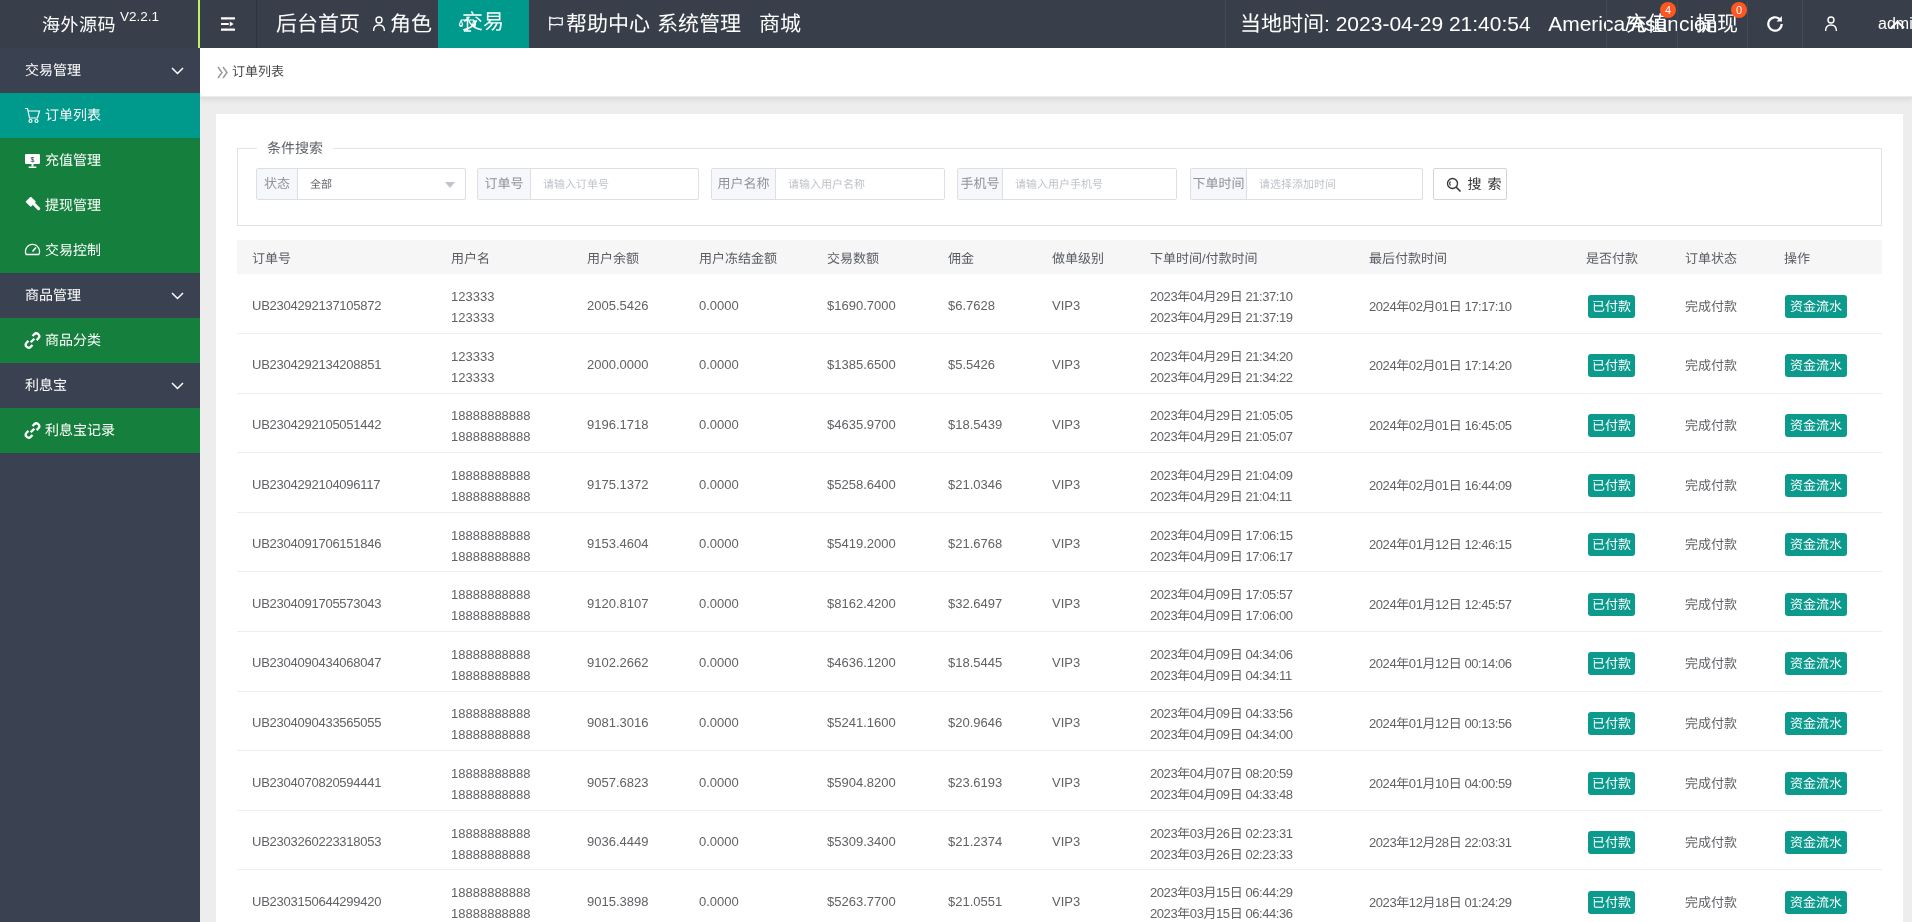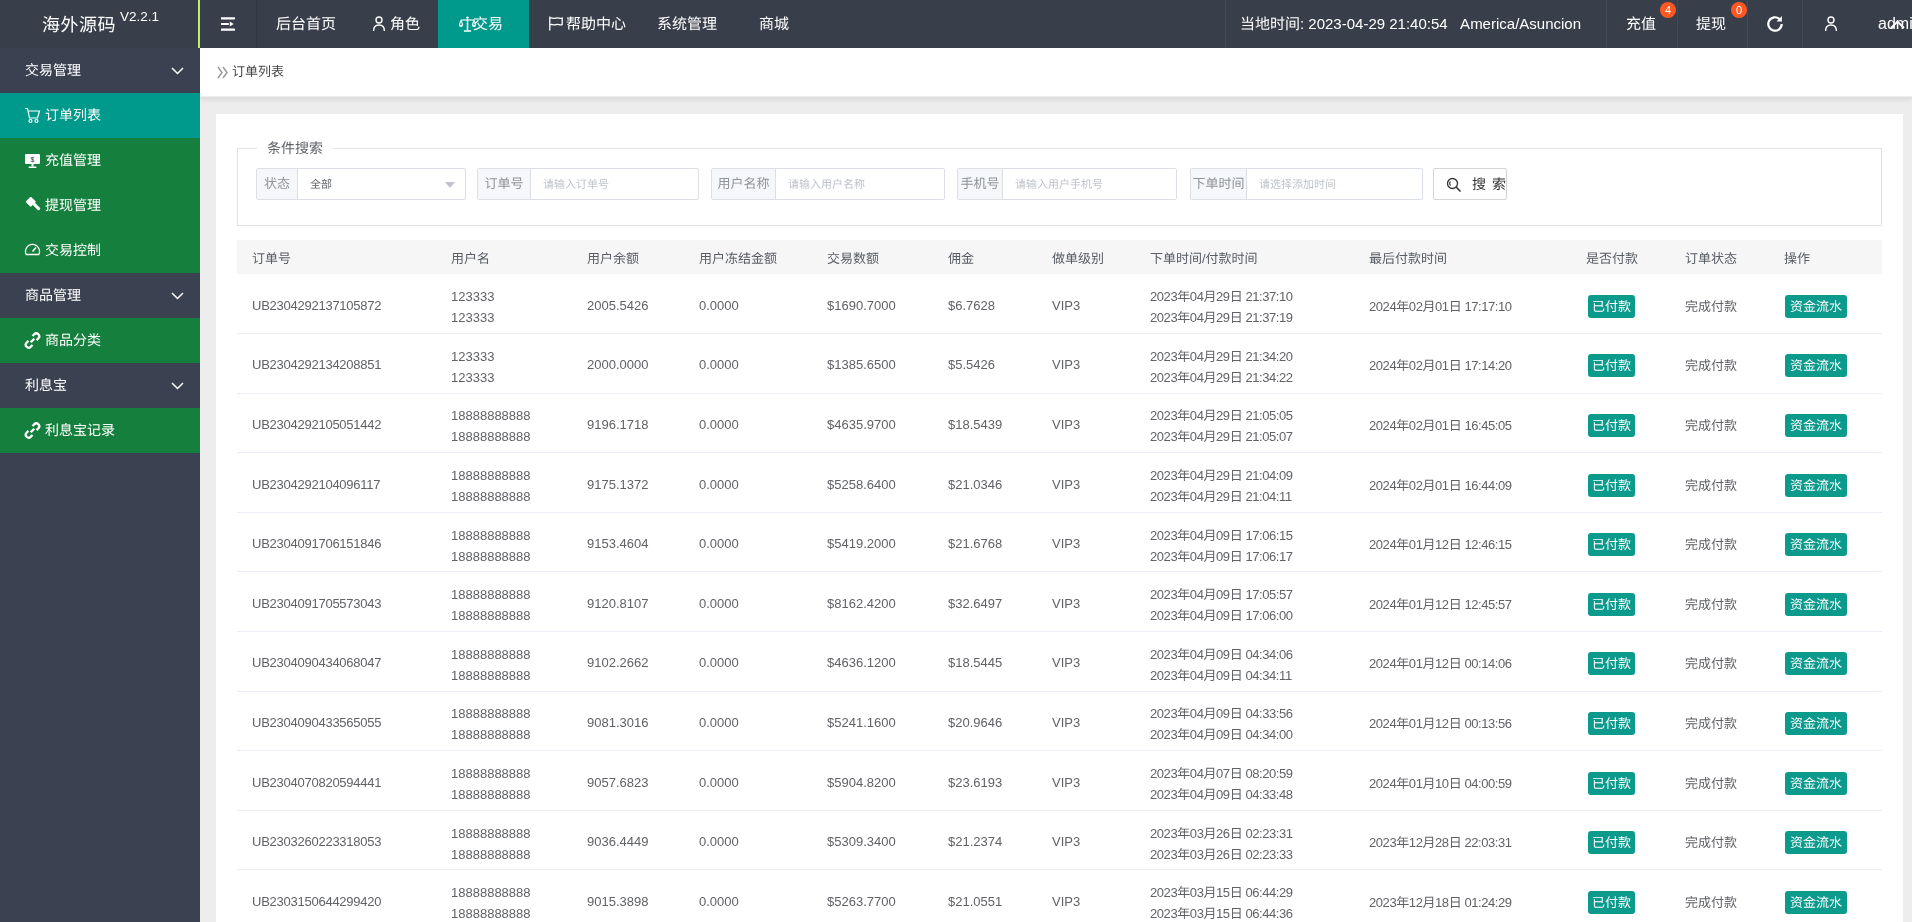--- a/index.html
+++ b/index.html
@@ -4,21 +4,21 @@
 <title>订单列表</title>
 <style>
 *{margin:0;padding:0;box-sizing:border-box;}
 html,body{width:1912px;height:922px;overflow:hidden;}
 body{font-family:"Liberation Sans",sans-serif;background:#ededed;position:relative;font-size:13px;color:#606266;}
 
 #topbar{position:absolute;left:0;top:0;width:1912px;height:48px;background:#393f4a;z-index:30;}
 #logo{position:absolute;left:0;top:0;width:200px;height:48px;background:#393f4a;border-right:2px solid #bef264;color:#fff;}
 #logo .t{position:absolute;left:42px;top:10px;font-size:18px;font-weight:500;letter-spacing:0.5px;}
 #logo .v{position:absolute;left:120px;top:9px;font-size:13.5px;font-weight:normal;}
-.navtxt{position:absolute;top:0;height:48px;line-height:48px;color:#fff;font-size:15px;}
+.navtxt{position:absolute;top:0;height:48px;line-height:48px;color:#fff;font-size:21px;}
 #hamb{position:absolute;left:221px;top:17px;width:14px;height:14px;}
 #sep1{position:absolute;left:256px;top:0;width:1px;height:48px;background:#303640;}
 .navactive{position:absolute;left:438px;top:0;width:91px;height:48px;background:#009a8d;}
 .ticon{position:absolute;top:15px;}
 
 .tsep{position:absolute;top:0;width:1px;height:48px;background:#434a56;}
 .badge{position:absolute;top:2px;height:16px;min-width:16px;border-radius:8px;background:#ff5722;color:#fff;font-size:11px;line-height:16px;text-align:center;padding:0 4px;}
 
 #sidebar{position:absolute;left:0;top:48px;width:200px;height:874px;background:#3a4150;z-index:20;}
 .sitem{position:relative;width:200px;height:45px;line-height:45px;color:#fff;font-size:14px;}
@@ -33,21 +33,21 @@
 
 #card{position:absolute;left:216px;top:114px;width:1687px;height:900px;background:#fff;}
 
 #fs{position:absolute;left:237px;top:148px;width:1645px;height:78px;border:1px solid #e2e2e2;}
 #fs .lg{position:absolute;left:19px;top:-9px;background:#fff;padding:0 10px;font-size:14px;line-height:17px;color:#5f6368;}
 .fgroup{position:absolute;top:168px;height:32px;border:1px solid #dcdfe6;border-radius:2px;background:#fff;display:flex;}
 .flabel{height:30px;line-height:30px;background:#f5f7fa;border-right:1px solid #dcdfe6;color:#909399;font-size:13px;text-align:center;flex:none;}
 .finput{height:30px;line-height:30px;color:#bfc3c9;font-size:11px;padding-left:12px;flex:1;white-space:nowrap;overflow:hidden;}
 .fval{color:#5f6368;}
 .caret{position:absolute;right:10px;top:13px;width:0;height:0;border-left:5.5px solid transparent;border-right:5.5px solid transparent;border-top:6.5px solid #c0c4cc;}
-#searchbtn{position:absolute;left:1433px;top:168px;width:74px;height:32px;border:1px solid #d5d5d5;border-radius:2px;background:#fff;color:#333;font-size:14px;line-height:30px;text-align:right;}
+#searchbtn{position:absolute;left:1433px;top:168px;width:74px;height:32px;border:1px solid #d5d5d5;border-radius:2px;background:#fff;color:#333;font-size:14px;line-height:30px;text-align:center;}
 
 #tbl{position:absolute;left:237px;top:240px;width:1645px;border-collapse:collapse;table-layout:fixed;}
 #tbl th{height:34px;background:#f6f6f7;color:#595d64;font-size:13px;font-weight:normal;text-align:left;padding-left:15px;white-space:nowrap;overflow:hidden;}
 #tbl td{height:59.6px;border-bottom:1px solid #ebeef5;color:#606266;font-size:13px;padding-left:15px;padding-top:3px;white-space:nowrap;overflow:hidden;}
 #tbl td .ml{position:relative;top:2px;}.dt{letter-spacing:-0.42px;}#tbl td:first-child{letter-spacing:-0.25px;}#tbl td .ml div{line-height:21px;}
 .pill{display:inline-block;background:#0b9a8c;color:#fff;border-radius:3px;font-size:13px;line-height:23px;padding:0 4px;position:relative;top:1px;margin-left:2px;}
 .opbtn{display:inline-block;background:#0b9a8c;color:#fff;border-radius:3px;font-size:13px;line-height:23px;padding:0 5px;position:relative;top:1px;margin-left:1px;}
 svg{display:block;}
 </style>
 </head>
@@ -81,21 +81,21 @@
         <circle cx="9.5" cy="1.6" r="1.2" fill="#fff" stroke="none"></circle>
         <path d="M9.5 2.6 V14.6" stroke-width="1.5"></path>
         <path d="M2.9 4 H16.1"></path>
         <path d="M3 4.3 L1.3 8.9 M3 4.3 L4.7 8.9"></path>
         <path d="M1 8.7 a2 2.2 0 0 0 4 0 z" fill="#fff" stroke="none"></path>
         <path d="M16 4.3 L14.3 8.9 M16 4.3 L17.7 8.9"></path>
         <path d="M14 8.7 a2 2.2 0 0 0 4 0 z" fill="#fff" stroke="none"></path>
         <path d="M5.9 15 H13.1" stroke-width="1.5"></path>
       </g>
     </svg>
-  <div class="navtxt" style="left:473px;z-index:2;">交易</div>
+  <div class="navtxt" style="left:462px;z-index:2;font-family:Liberation Mono, monospace;">交易</div>
   <svg class="ticon" style="left:549px;top:16px;" width="14" height="15" viewBox="0 0 14 15">
       <g fill="none" stroke="#fff" stroke-width="1.3">
         <path d="M0.8 0.5 V14.5"></path>
         <path d="M0.8 2.2 C2.5 1.1 4.5 3.1 6.8 2.1 C9 1.1 11 3.1 13.2 2.1 V8.7 C11 9.7 9 7.7 6.8 8.7 C4.5 9.7 2.5 7.7 0.8 8.8"></path>
       </g>
     </svg>
   <div class="navtxt" style="left:566px;">帮助中心</div>
   <div class="navtxt" style="left:657px;">系统管理</div>
   <div class="navtxt" style="left:759px;">商城</div>
 

